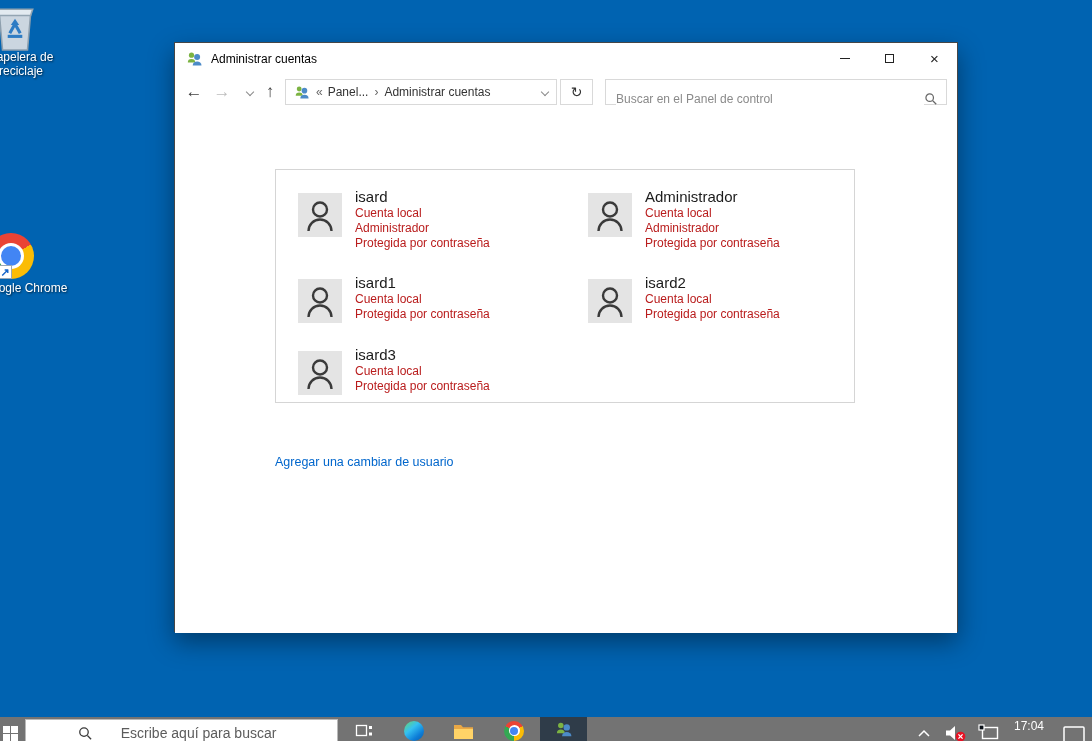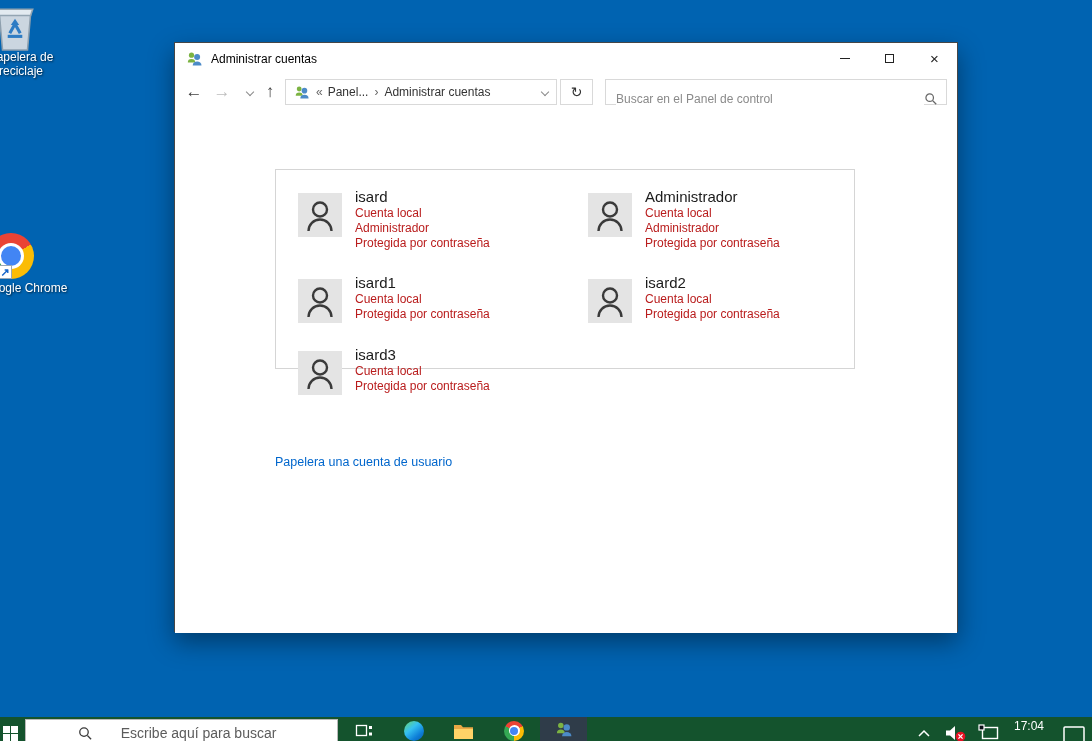--- a/index.html
+++ b/index.html
@@ -44,30 +44,30 @@
   .addr-chev { margin-left:auto; }
   .refresh-btn { position:absolute; left:385px; top:5px; width:33px; height:26px; border:1px solid #d9d9d9;
     display:flex; align-items:center; justify-content:center; font-size:14px; color:#333; }
   .search-box { position:absolute; left:430px; top:5px; width:342px; height:26px; border:1px solid #d9d9d9;
     display:flex; align-items:center; padding:14px 8px 0 10px; }
   .search-box input { border:none; outline:none; flex:1; font-size:12px; font-family:"Liberation Sans",sans-serif; color:#333; }
   .search-box input::placeholder { color:#8a8a8a; }
 
   .content { position:relative; height:522px; background:#fff; }
   .heading { position:absolute; left:100px; top:24px; font-size:15px; color:#0066CC; }
-  .user-box { position:absolute; left:100px; top:58px; width:580px; height:200px; border:1px solid #d5d5d5;
+  .user-box { position:absolute; left:100px; top:58px; width:580px; height:234px; border:1px solid #d5d5d5;
     padding:18px 16px 0 22px; display:grid; grid-template-columns:290px 260px; grid-auto-rows:min-content; row-gap:23px; align-content:start; }
   .tile { display:flex; cursor:pointer; }
   .avatar { width:44px; height:44px; background:#e4e4e4; margin:5px 13px 0 0; flex:none; }
   .tile-name { font-size:15px; line-height:18px; color:#1b1b1b; }
   .tile-line { font-size:12px; line-height:15px; color:#b91c1c; }
   .add-link { position:absolute; left:100px; top:344px; font-size:12.5px; color:#0066CC; cursor:pointer; }
 
   
-  .taskbar { position:absolute; left:0; top:717px; width:1092px; height:24px; background:#14532d; }
+  .taskbar { position:absolute; left:0; top:717px; width:1092px; height:24px; background:#737373; }
   .start-logo { position:absolute; left:3px; top:9px; width:15px; height:15px;
     display:grid; grid-template-columns:7px 7px; grid-template-rows:7px 7px; gap:1px; }
   .start-logo span { background:#fff; }
   .tb-search { position:absolute; left:25px; top:2px; width:313px; height:28px; background:#fff;
     border:1px solid #b9b9b9; display:flex; align-items:center; padding-left:52px; }
   .tb-search input { border:none; outline:none; font-size:14px; color:#4a4a4a; width:220px; margin-left:28px;
     font-family:"Liberation Sans",sans-serif; }
   .tb-search input::placeholder { color:#5c5c5c; }
   .tb-icon { position:absolute; top:3px; width:22px; height:21px; display:flex; align-items:center; justify-content:center; }
   .edge-ball { width:20px; height:20px; border-radius:50%;
@@ -234,21 +234,21 @@
         </div>
         <div>
           <div class="tile-name">isard3</div>
           <div class="tile-line">Cuenta local</div>
           <div class="tile-line">Protegida por contraseña</div>
         </div>
       </div>
 
     </div>
 
-    <a class="add-link">Papelera una cuenta de usuario</a>
+    <a class="add-link">Agregar una cambiar de usuario</a>
   </div>
 </div>
 
 <div class="taskbar">
 
   <div class="start-logo">
     <span></span>
       <span></span>
       <span></span>
       <span></span>

